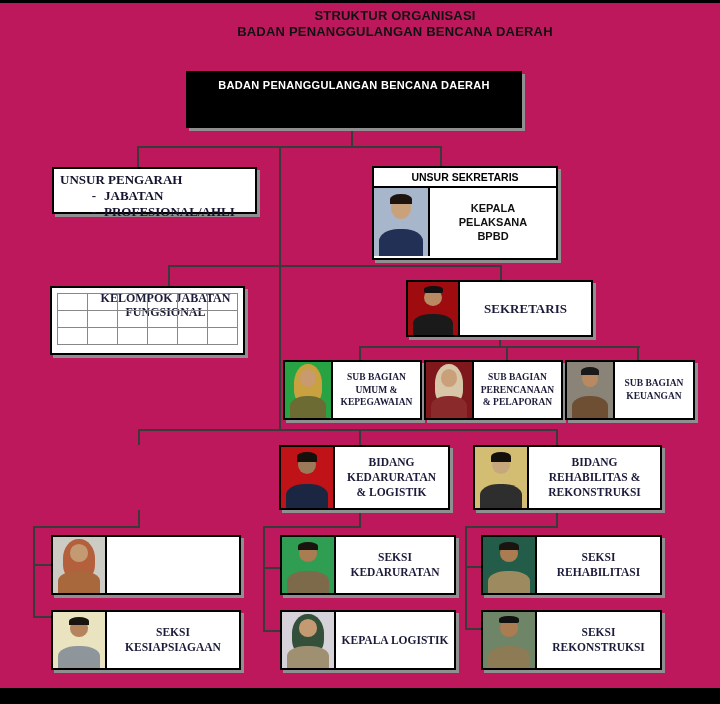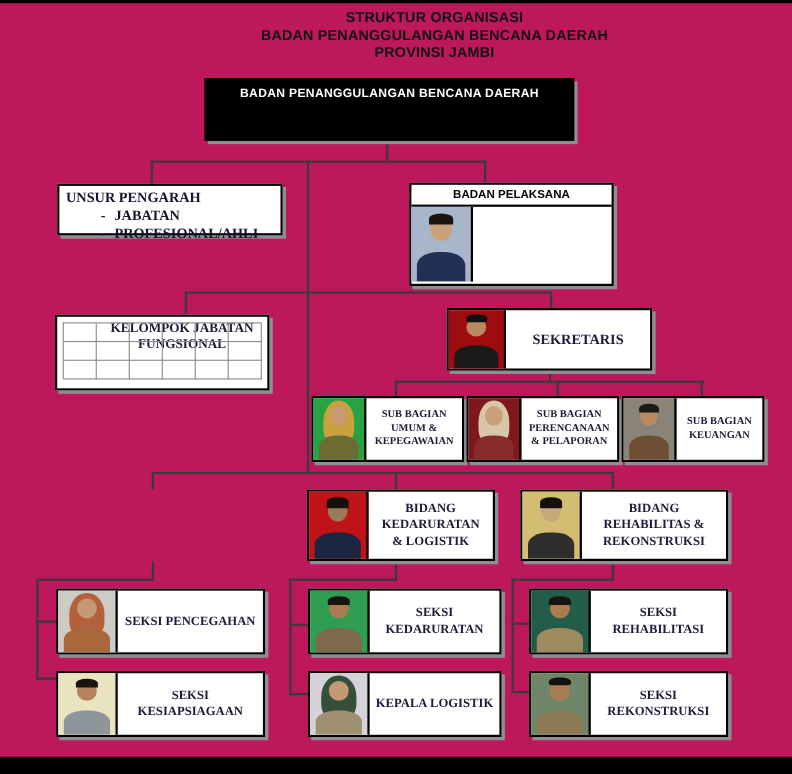--- a/index.html
+++ b/index.html
@@ -53,21 +53,20 @@
 <body>
 
 <div id="stage">
 
   <div class="bar" style="top:0;height:3px;background:#000;"></div>
   <div class="bar" style="top:688px;height:16px;background:#000;"></div>
 
   <div class="titleblock">
     <div>STRUKTUR ORGANISASI</div>
     <div>BADAN PENANGGULANGAN BENCANA DAERAH</div>
-    <div>PROVINSI JAMBI</div>
   </div>
 
   <div class="line" style="left:351px;top:128px;width:2px;height:19px;"></div>
   <div class="line" style="left:137px;top:146px;width:305px;height:2px;"></div>
   <div class="line" style="left:137px;top:146px;width:2px;height:21px;"></div>
   <div class="line" style="left:440px;top:146px;width:2px;height:20px;"></div>
   <div class="line" style="left:279px;top:146px;width:2px;height:285px;"></div>
   <div class="line" style="left:168px;top:265px;width:334px;height:2px;"></div>
   <div class="line" style="left:168px;top:265px;width:2px;height:21px;"></div>
   <div class="line" style="left:500px;top:265px;width:2px;height:15px;"></div>
@@ -109,27 +108,30 @@
       <span class="dash">-</span>
       <span>JABATAN</span>
     </div>
     <div class="li">
       <span class="dash">-</span>
       <span>PROFESIONAL/AHLI</span>
     </div>
   </div>
 
   <div class="box" id="upl" style="left:372px;top:166px;width:186px;height:94px;">
-    <div class="uplhead">BADAN PELAKSANA</div>
+    <div class="uplhead">UNSUR SEKRETARIS</div>
     <div class="uplbody">
       <div class="photo" style="width: 56px; background: rgb(168, 182, 204);">
         <div class="p-hat hair" style="background: rgb(29, 20, 16);"></div>
         <div class="p-head" style="background: rgb(201, 162, 124);"></div>
         <div class="p-body" style="background: rgb(34, 48, 85);"></div>
       </div>
+      <div class="role">KEPALA
+PELAKSANA
+BPBD</div>
     </div>
   </div>
 
   <div class="box" id="kel" style="left:50px;top:286px;width:195px;height:69px;">
     <div class="serif klabel">KELOMPOK JABATAN
 FUNGSIONAL</div>
     <div class="fgrid">
         <div></div>
         <div></div>
         <div></div>
@@ -210,21 +212,20 @@
 REHABILITAS &amp;
 REKONSTRUKSI</div>
   </div>
 
   <div class="box pbox" style="left:51px;top:535px;width:190px;height:60px;">
     <div class="photo" style="width: 54px; background: rgb(204, 204, 196);">
       <div class="p-hat hijab" style="background: rgb(181, 96, 60);"></div>
       <div class="p-head" style="background: rgb(196, 154, 114);"></div>
       <div class="p-body" style="background: rgb(168, 104, 60);"></div>
     </div>
-    <div class="ptext serif" style="font-size:11.5px;line-height:1.3;">SEKSI PENCEGAHAN</div>
   </div>
   <div class="box pbox" style="left:280px;top:535px;width:176px;height:60px;">
     <div class="photo" style="width: 54px; background: rgb(47, 158, 83);">
       <div class="p-hat hair" style="background: rgb(26, 20, 16);"></div>
       <div class="p-head" style="background: rgb(169, 124, 82);"></div>
       <div class="p-body" style="background: rgb(125, 106, 74);"></div>
     </div>
     <div class="ptext serif" style="font-size:11.5px;line-height:1.3;">SEKSI
 KEDARURATAN</div>
   </div>

